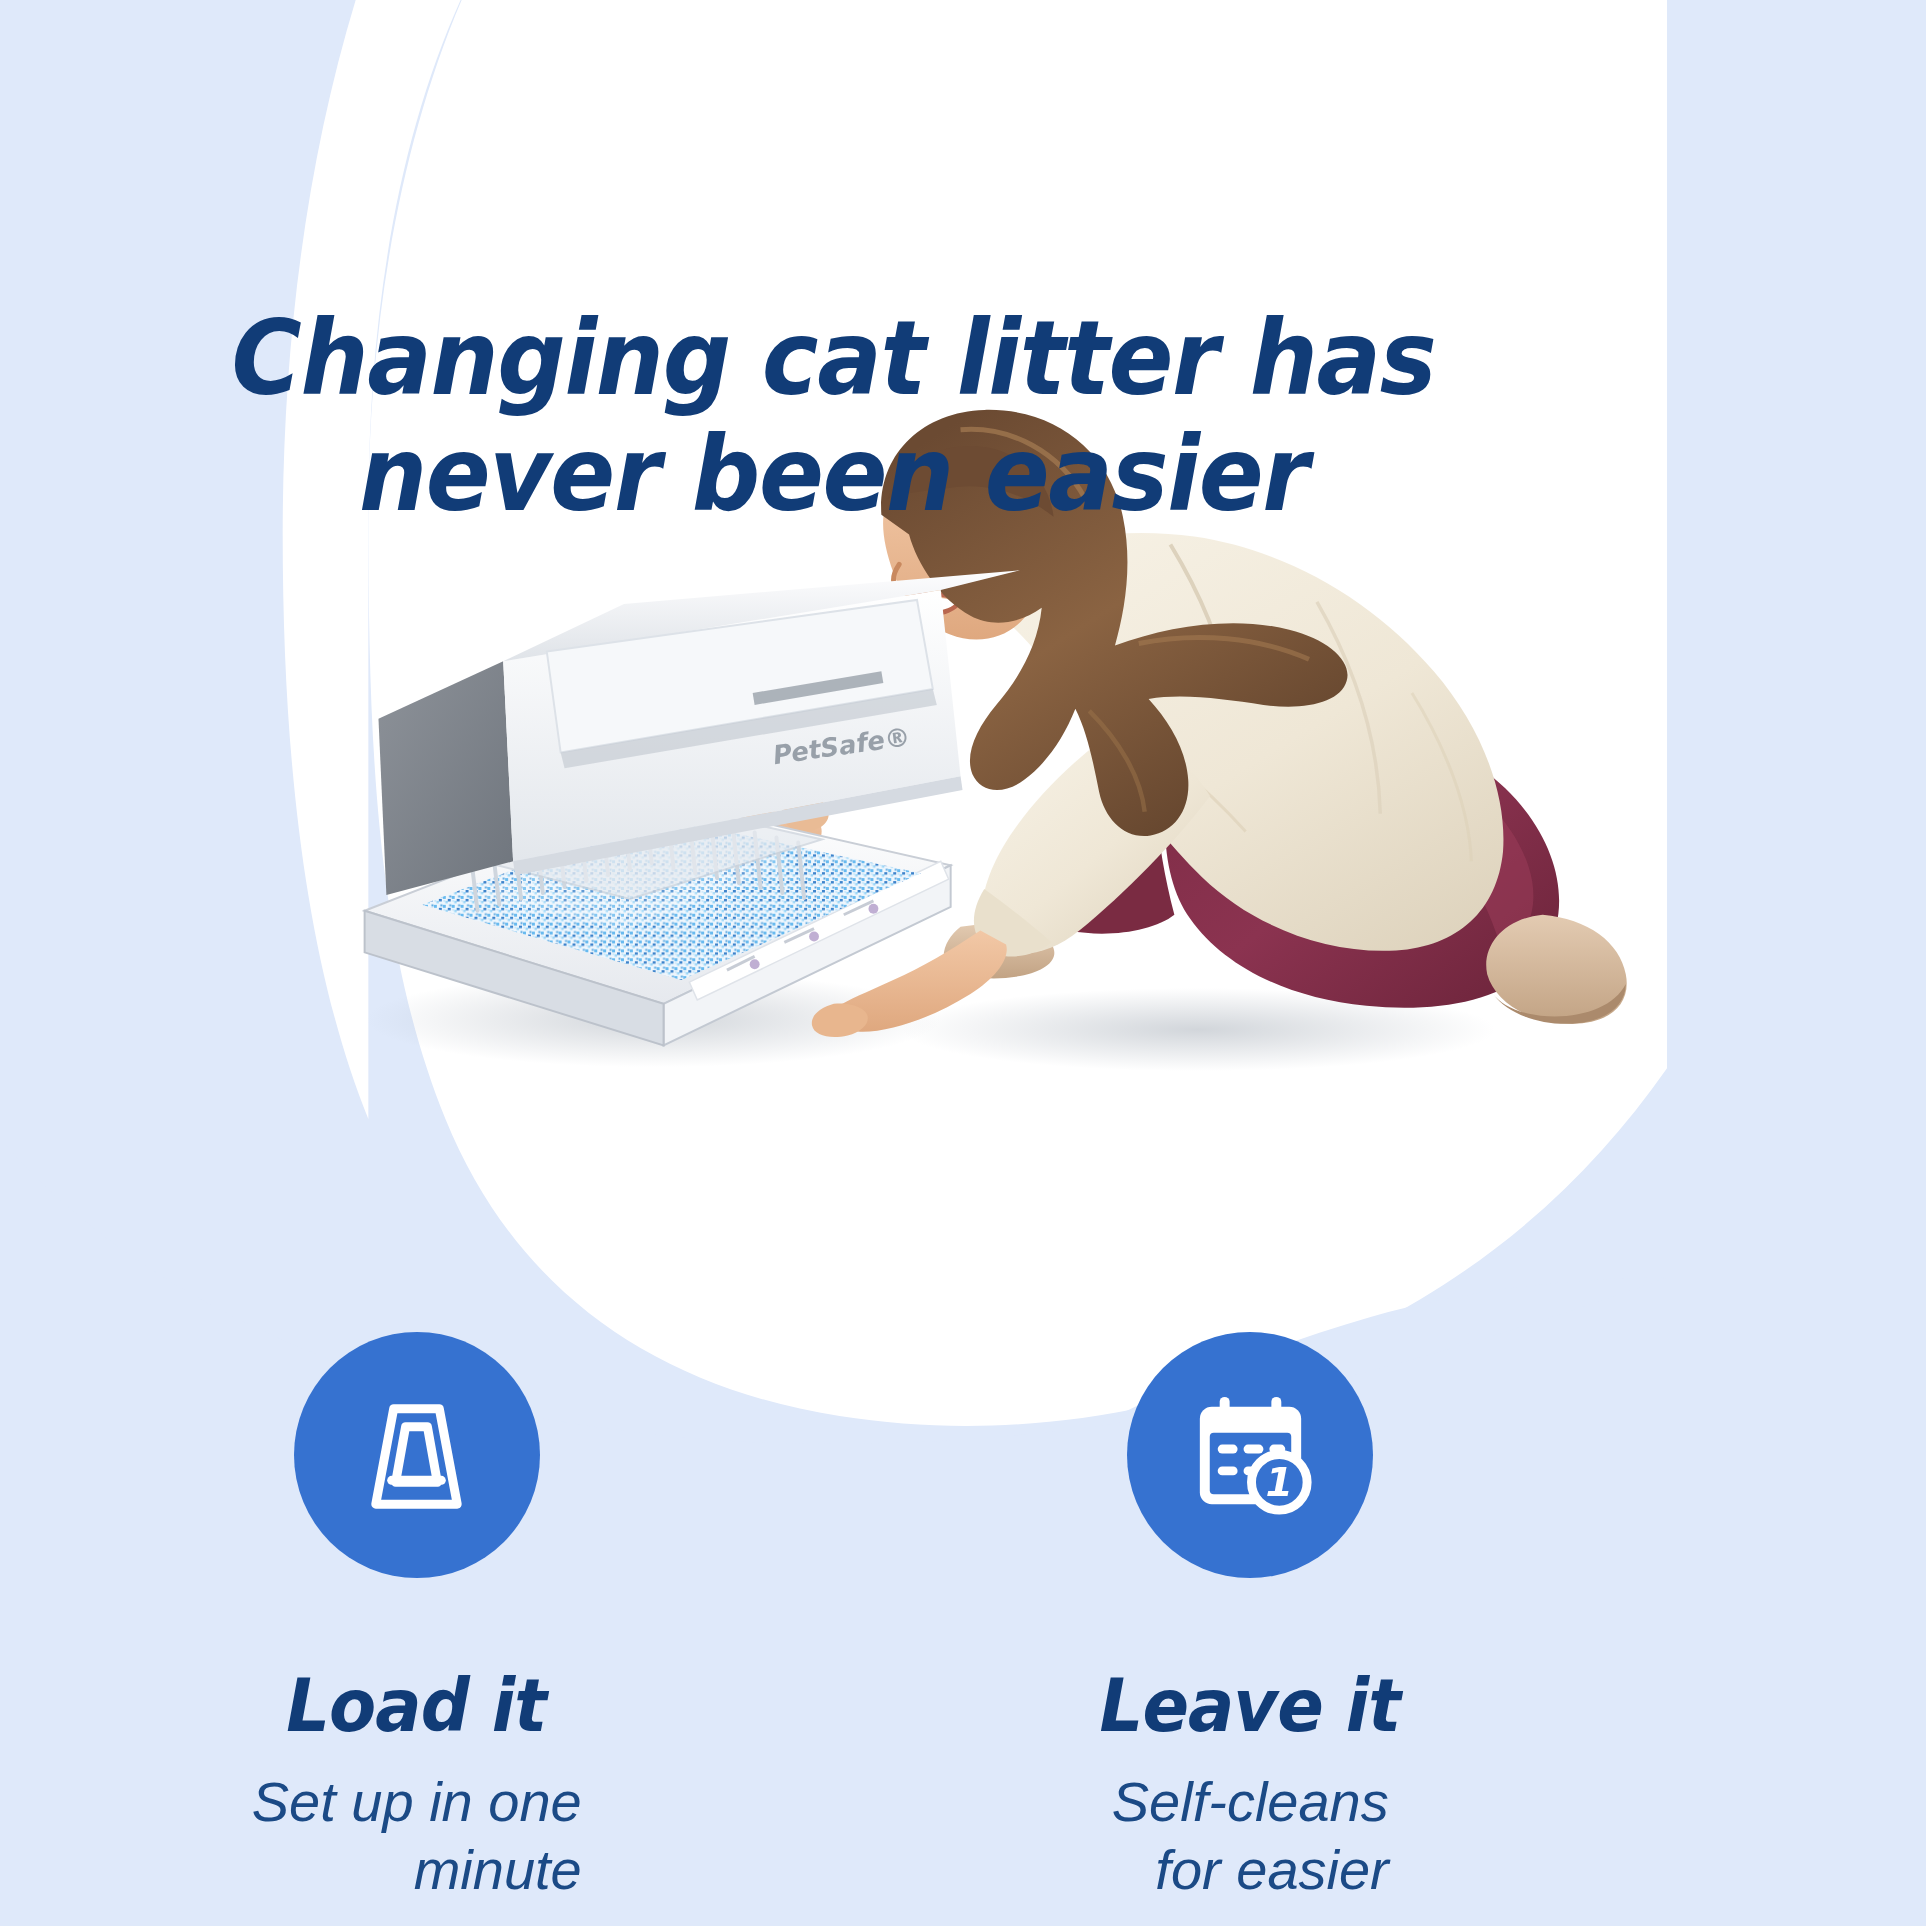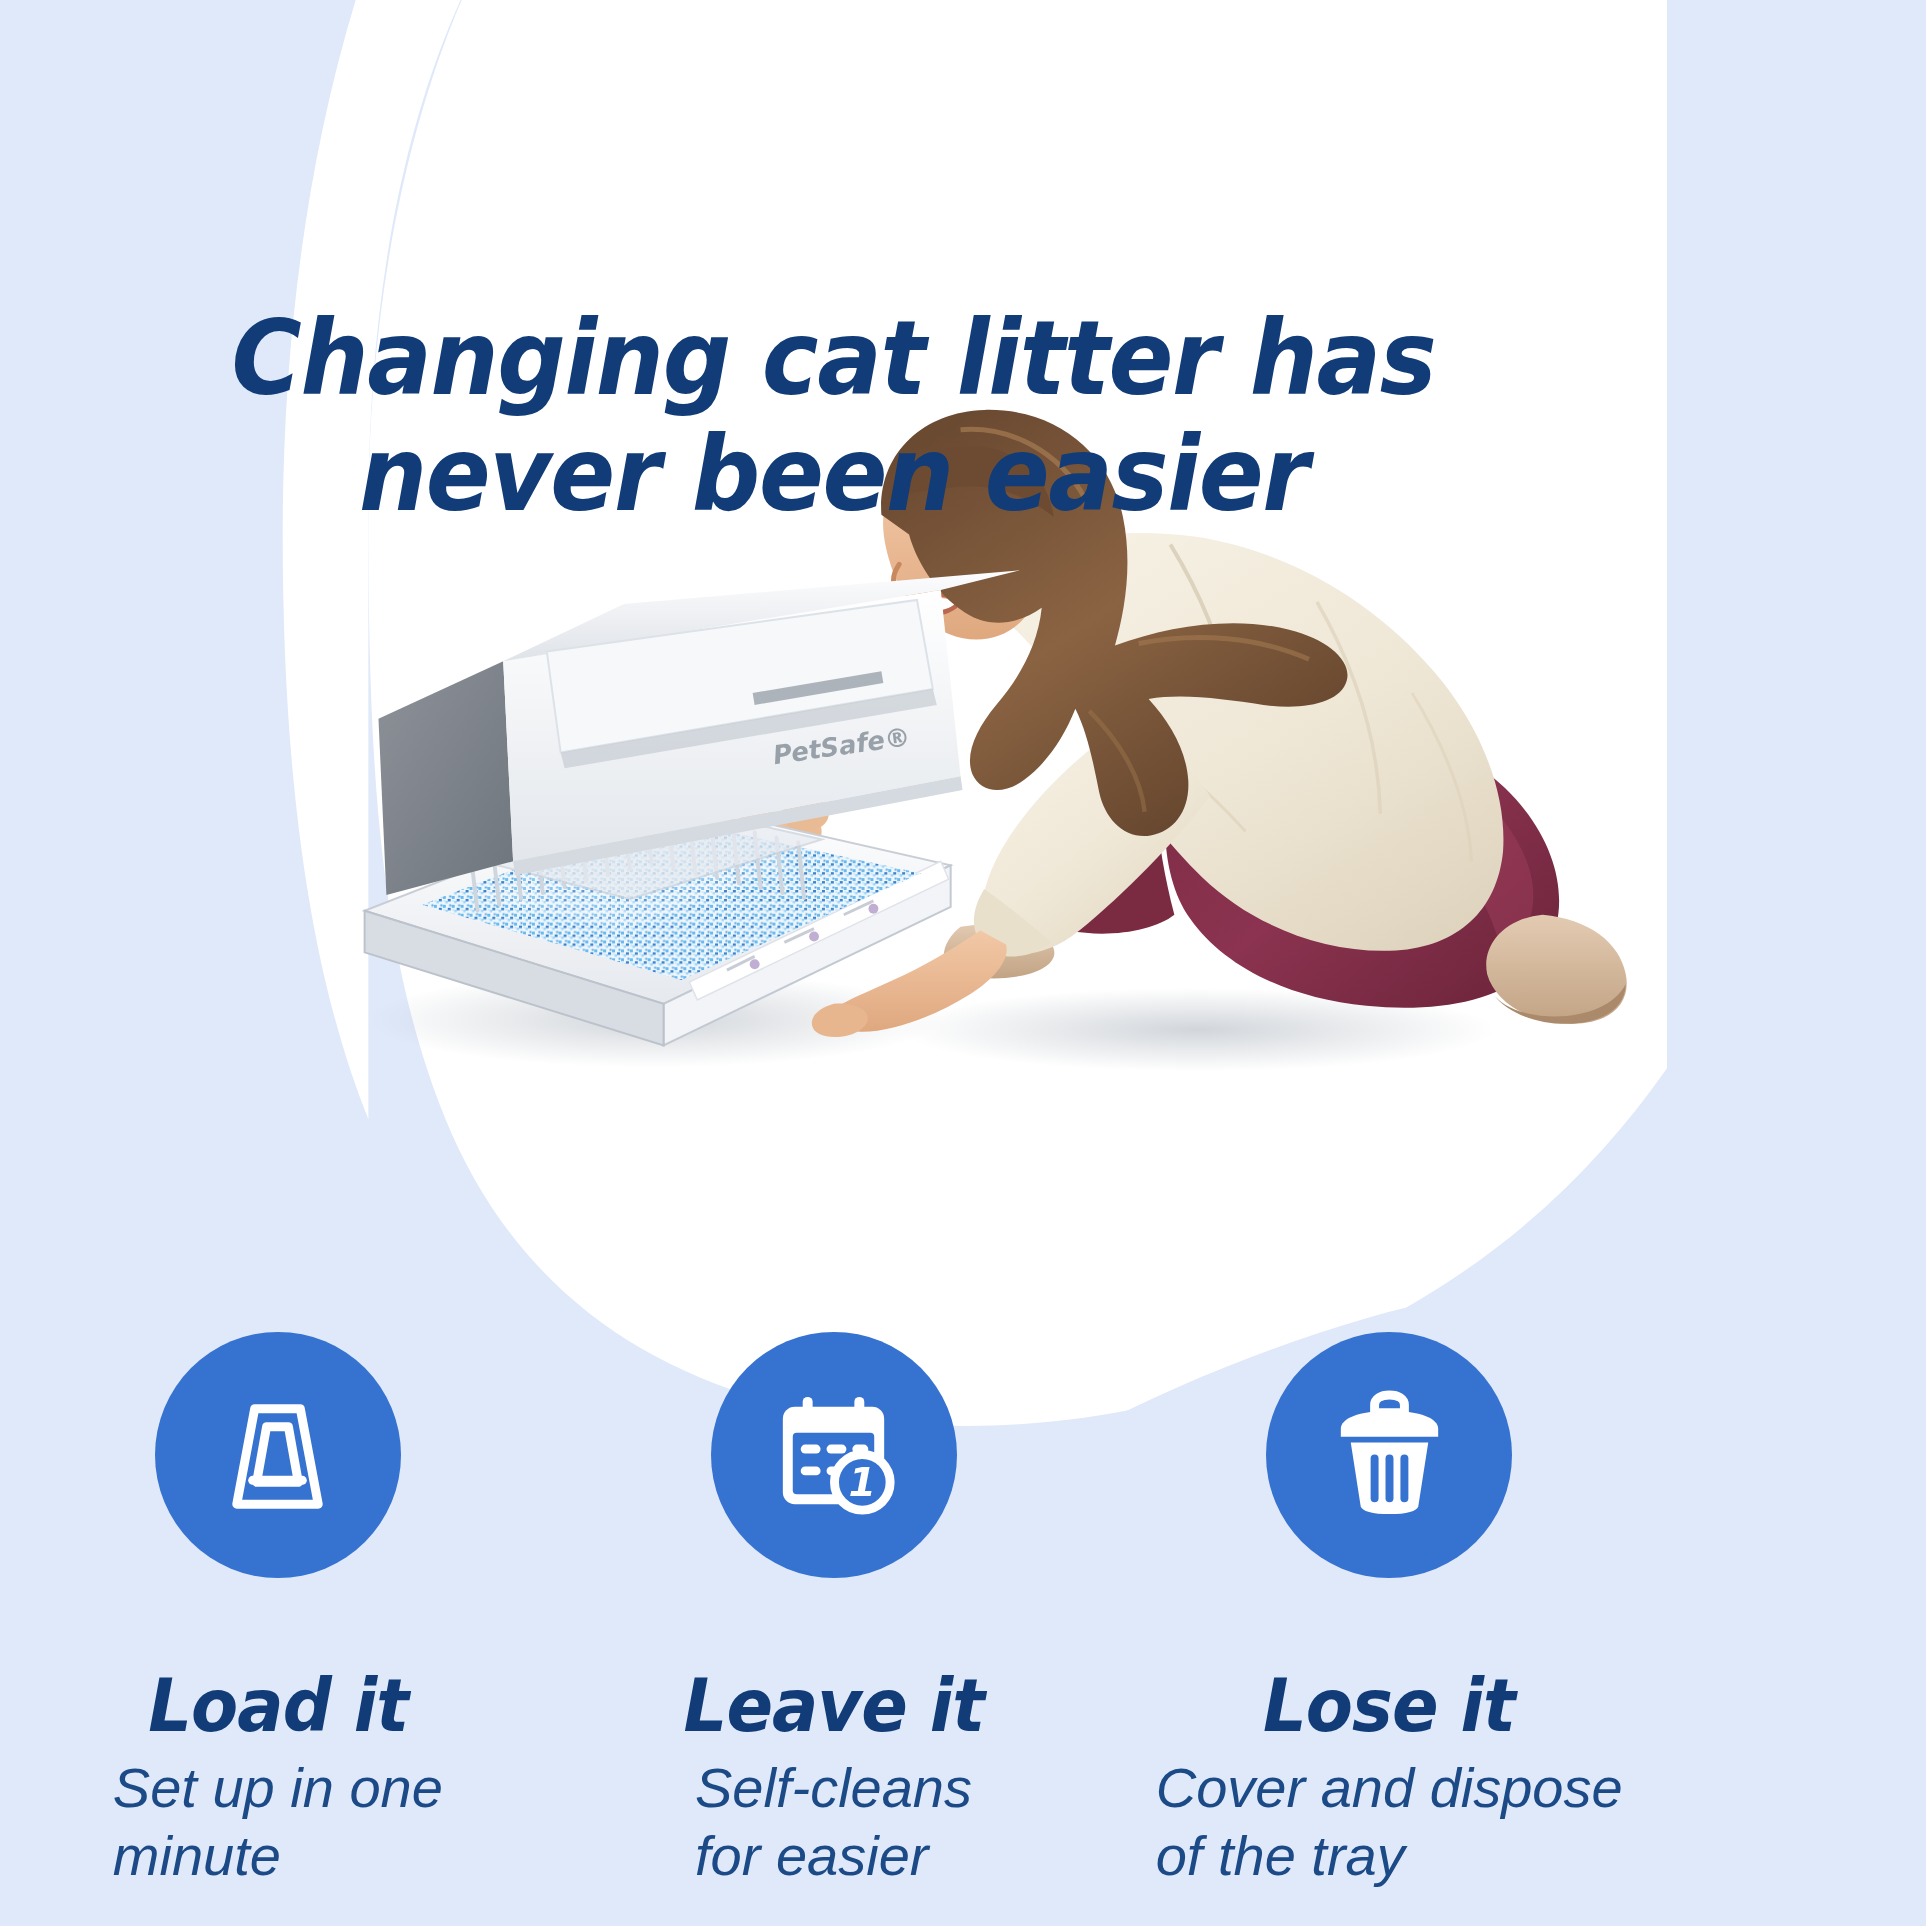--- a/index.html
+++ b/index.html
@@ -65,27 +65,27 @@
     margin-top:91px;
     color:#113c77;
     font-family:"DejaVu Sans", sans-serif;
     font-weight:bold;
     font-size:73px;
     line-height:1;
     letter-spacing:-1px;
     transform:scaleX(0.94);
   }
   .feat-sub{
-    margin-top:12px;
+    margin-top:26px;
     color:#1b4a86;
     font-family:"Liberation Sans", sans-serif;
     font-weight:400;
     font-size:56px;
     line-height:1.22;
-    text-align:left;
+    text-align:right;
     white-space:pre-line;
     max-width:554px;
   }
   .f1 .feat-sub{max-width:465px;}
   .f2 .feat-sub{max-width:465px;}
   .f3 .feat-sub{max-width:634px;}
 </style>
 </head>
 <body>
 
@@ -397,35 +397,16 @@
 
           <circle cx="104" cy="102" r="28" fill="#3672d0" stroke="#ffffff" stroke-width="9"></circle>
           <text x="104" y="116" text-anchor="middle" font-family="'DejaVu Sans', sans-serif" font-size="40" font-weight="bold" fill="#ffffff">1</text>
         </svg>
       </div>
       <div class="feat-title">Leave it</div>
       <div class="feat-sub">Self-cleans
 for easier</div>
     </div>
 
-    <div class="feature f3">
-      <div class="circle">
-        <svg width="149" height="149" viewBox="0 0 150 150">
-
-          <path d="M 60 24 C 60 18 66 14 75 14 C 84 14 90 18 90 24 L 90 32 L 60 32 Z" fill="none" stroke="#ffffff" stroke-width="9" stroke-linejoin="round"></path>
-
-          <path d="M 26 48 C 26 38 44 30 75 30 C 106 30 124 38 124 48 L 124 56 L 26 56 Z" fill="#ffffff"></path>
-
-          <path d="M 36 62 L 46 126 C 47 131 58 134 75 134 C 92 134 103 131 104 126 L 114 62 Z" fill="#ffffff"></path>
-
-          <rect x="56" y="74" width="8" height="48" rx="4" fill="#3672d0"></rect>
-          <rect x="71" y="74" width="8" height="48" rx="4" fill="#3672d0"></rect>
-          <rect x="86" y="74" width="8" height="48" rx="4" fill="#3672d0"></rect>
-        </svg>
-      </div>
-      <div class="feat-title">Lose it</div>
-      <div class="feat-sub">Cover and dispose
-of the tray</div>
-    </div>
   </div>
 
 </div>
 
 
 </body></html>

